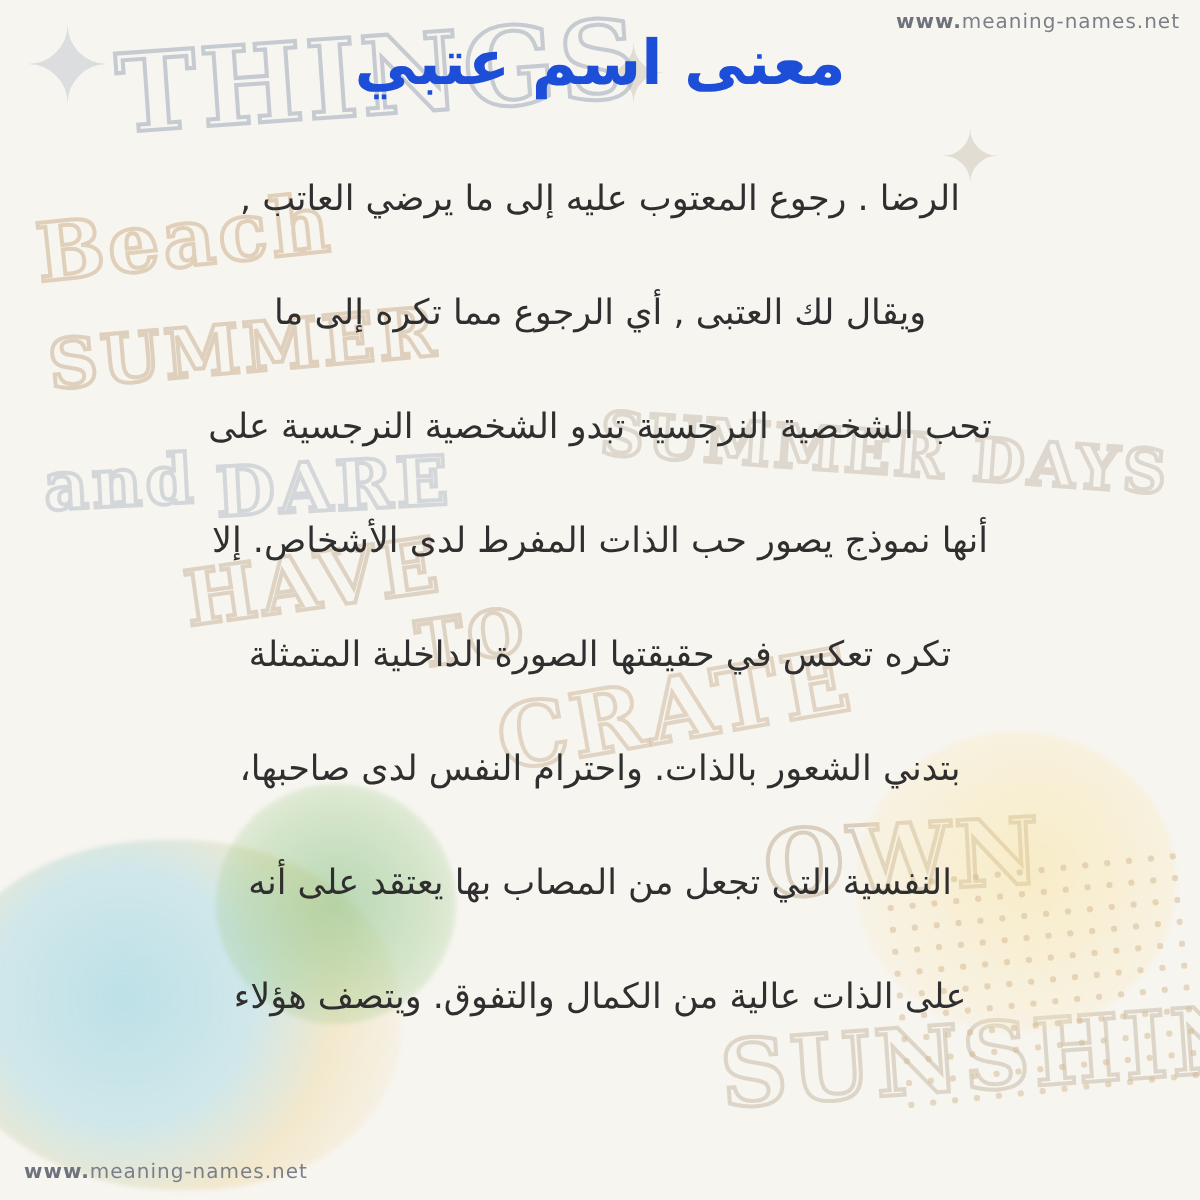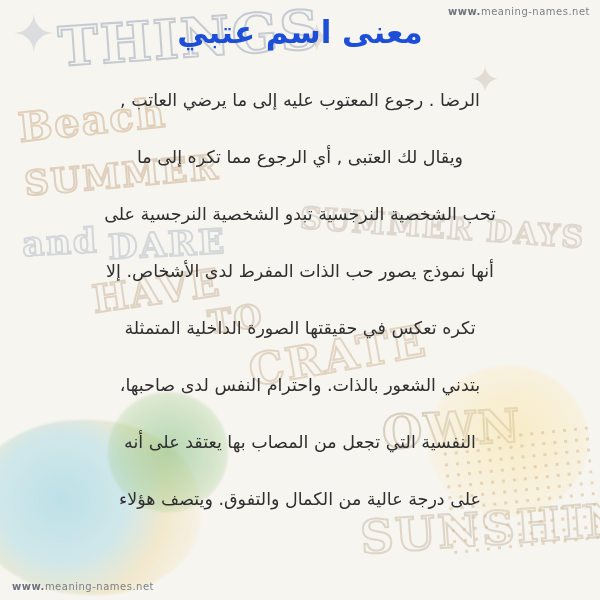--- a/index.html
+++ b/index.html
@@ -252,20 +252,20 @@
   <div class="title">معنى اسم عتبي</div>
 
   <div class="content">
     <div class="line">الرضا . رجوع المعتوب عليه إلى ما يرضي العاتب ,</div>
     <div class="line">ويقال لك العتبى , أي الرجوع مما تكره إلى ما</div>
     <div class="line">تحب  الشخصية النرجسية تبدو الشخصية النرجسية على</div>
     <div class="line">أنها نموذج يصور حب الذات المفرط لدى الأشخاص. إلا</div>
     <div class="line">تكره تعكس في حقيقتها الصورة الداخلية المتمثلة</div>
     <div class="line">بتدني الشعور بالذات. واحترام النفس لدى صاحبها،</div>
     <div class="line">النفسية التي تجعل من المصاب بها يعتقد على أنه</div>
-    <div class="line">على درجة عالية من الكمال والتفوق. ويتصف هؤلاء</div>
+    <div class="line">على الذات عالية من الكمال والتفوق. ويتصف هؤلاء</div>
   </div>
 
   <div class="watermark watermark-bottom">
     <span class="www">www.</span><span>meaning-names.net</span>
   </div>
 
 </div>
 
 </body></html>

